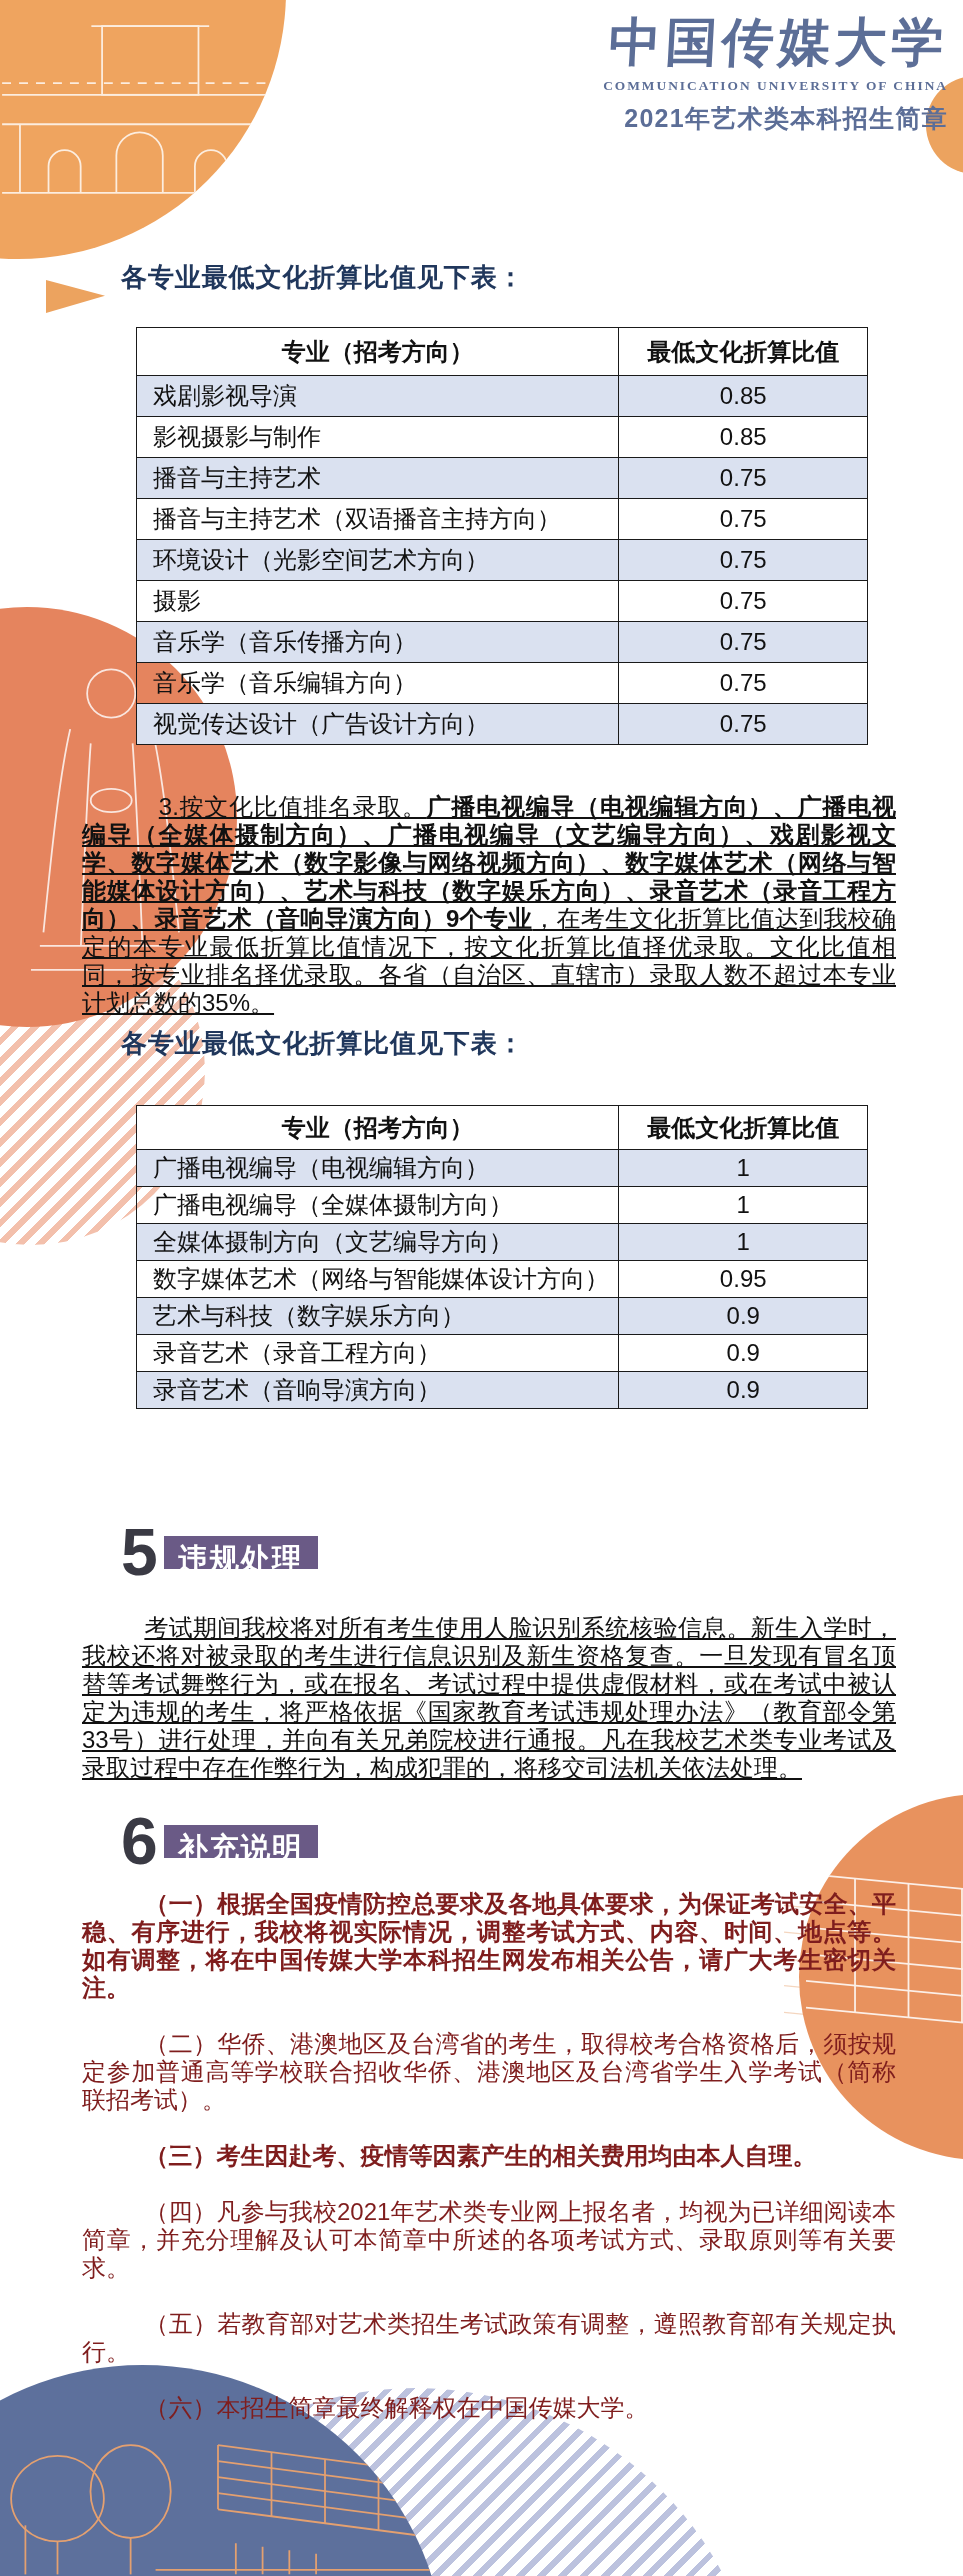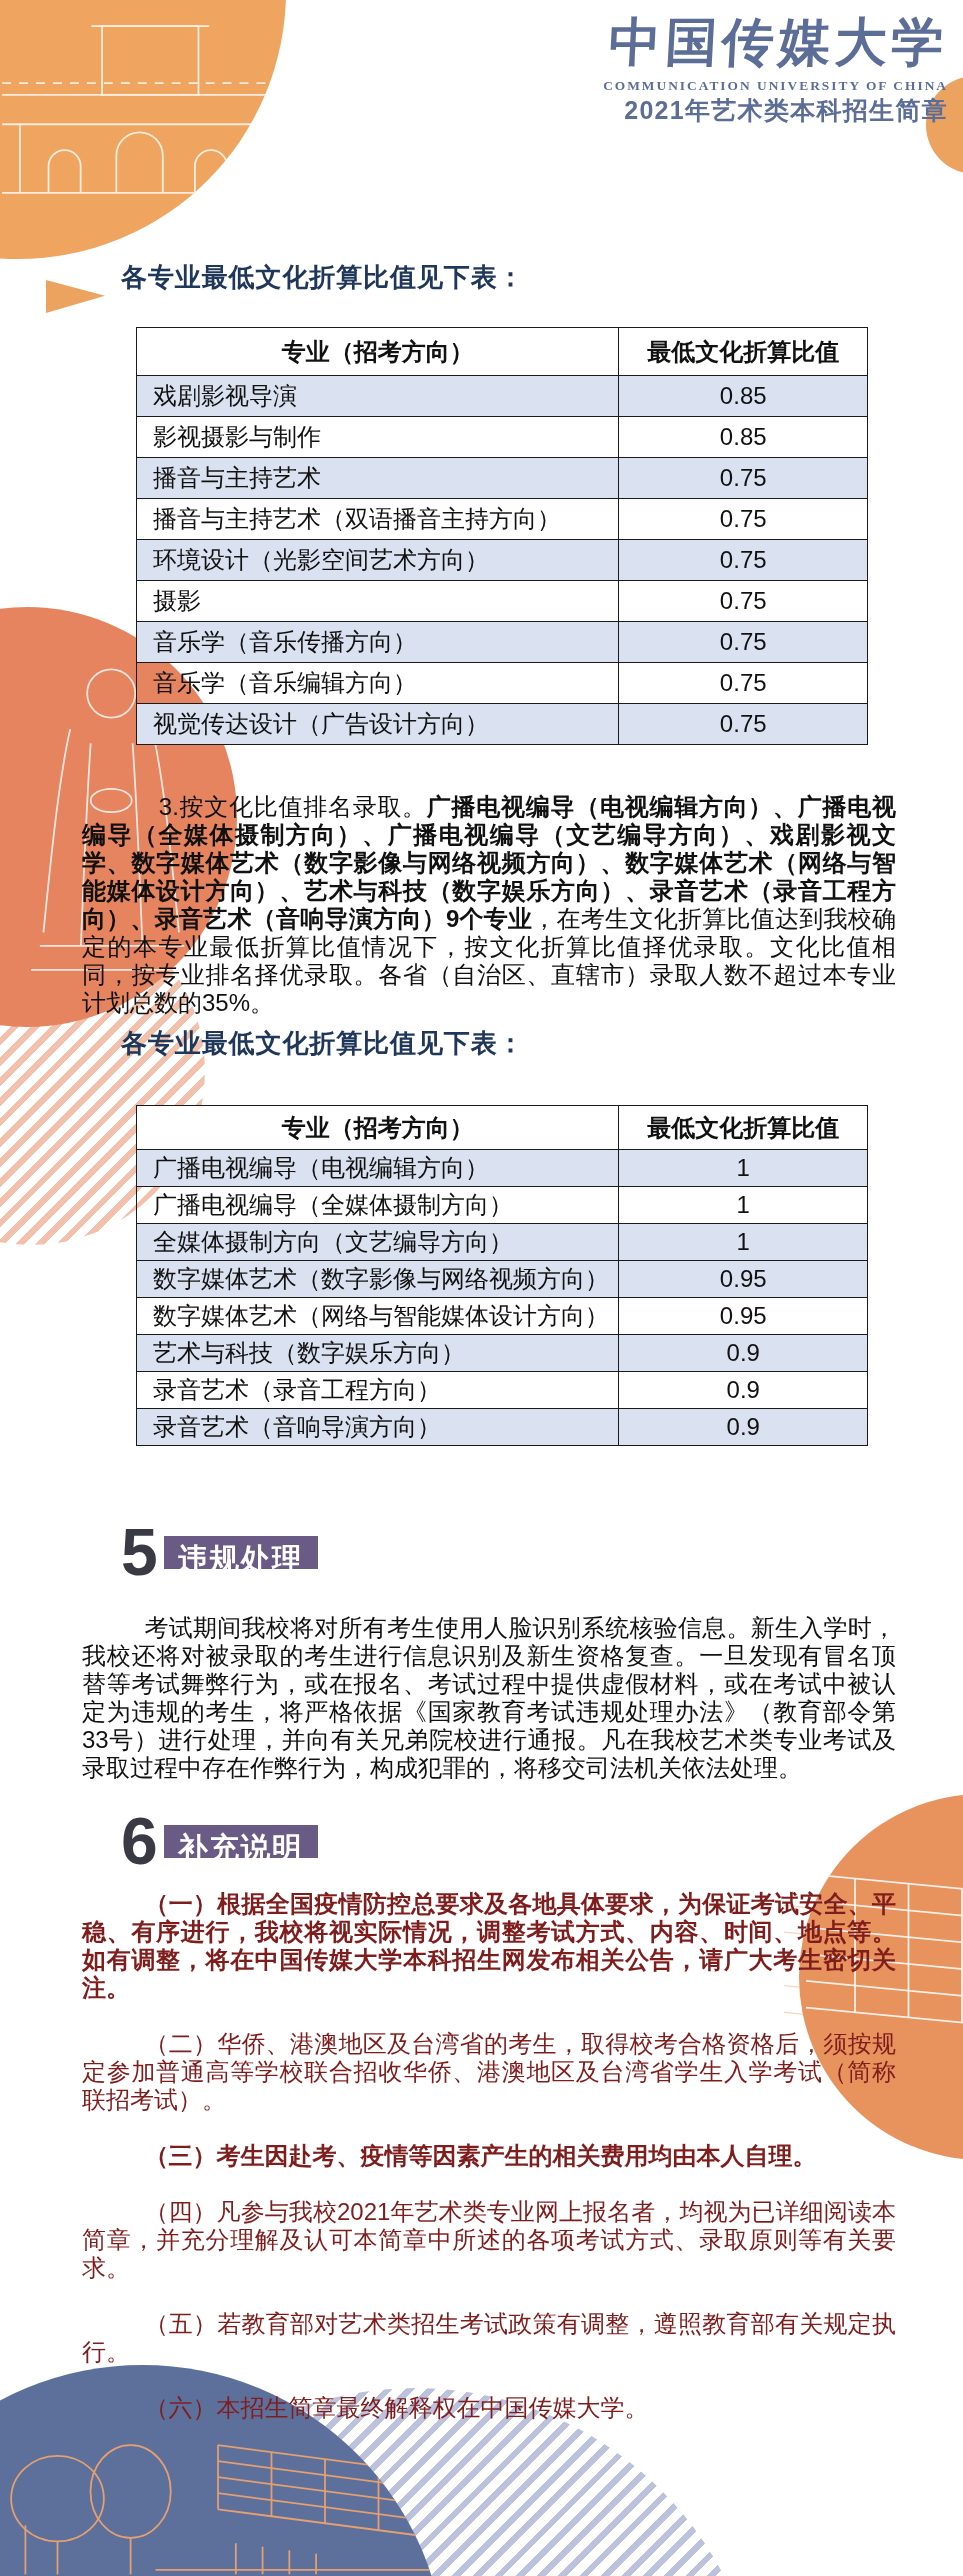--- a/index.html
+++ b/index.html
@@ -25,39 +25,39 @@
   .deco-bottom    { left:-161px; top:2365px; width:607px; height:607px; background:#5D709C; z-index:2; overflow:hidden; }
   .deco-art { position:absolute; }
 
   
   .logo-block { position:absolute; top:7.1px; right:16px; z-index:3;
                 display:flex; flex-direction:column; align-items:flex-end; }
   .logo-zh { font-size:52px; font-weight:bold; color:#5C6E97; letter-spacing:4.5px;
              font-family:"Liberation Serif","DejaVu Serif",serif; transform:skewX(-3deg); line-height:71px; }
   .logo-en { font-size:13.4px; font-weight:600; color:#5C6E97; letter-spacing:2px; margin-top:0;
              font-family:"Liberation Serif","DejaVu Serif",serif; }
-  .logo-sub { font-size:25px; font-weight:bold; color:#5C6E97; letter-spacing:1.3px; }
+  .logo-sub { font-size:25px; font-weight:bold; color:#5C6E97; letter-spacing:1.3px; margin-top:8px; }
 
   
   .content { position:absolute; inset:0; z-index:3; }
   .sec-heading { position:absolute; left:121px; font-size:26px; font-weight:bold;
                  color:#20375C; letter-spacing:0.9px; }
   .doc-table { position:absolute; left:136px; width:732px; border-collapse:collapse;
                table-layout:fixed; font-size:24px; color:#111; }
   .doc-table th, .doc-table td { border:1.8px solid #1a1a1a; overflow:hidden; white-space:nowrap; }
   .doc-table th { font-weight:bold; text-align:center; background:#fff; }
   .t1 th { height:45px; } .t1 td { height:40px; }
   .t2 th { height:41px; } .t2 td { height:36px; }
   .doc-table td.major { padding:0 7.1px 0 16px; text-align:left;margin-top:12px; }
   .doc-table td.ratio { text-align:center; padding:0; }
   .doc-table tr.alt td { background:#DAE1F0; }
   .col-major { width:66%; } .col-ratio { width:34%; }
 
   .para { position:absolute; left:82px; width:814px; font-size:24px; line-height:28px;
-          text-align:justify; color:#111; }
+          text-align:justify; color:#111;text-decoration:underline; }
   .indent { text-indent:3.2em; }
   .bold { font-weight:bold; }
 
   .sec-header { position:absolute; left:121px; display:flex; align-items:center; }
   .sec-num { font-size:66px; font-weight:600; color:#3A3A44; line-height:55px; margin-right:6.2px; }
   .sec-box { background:#6A5A86; color:#fff; font-size:29.5px; font-weight:bold;
              height:33px; line-height:46px; padding:0 14.3px; letter-spacing:1.8px; }
 
   .items { position:absolute; left:82px; top:1890px; width:814px; }
   .item { font-size:24px; line-height:28px; text-align:justify; text-indent:2.6em;
@@ -223,24 +223,20 @@
             <td class="ratio">1</td>
           </tr>
         <tr>
             <td class="major">广播电视编导（全媒体摄制方向）</td>
             <td class="ratio">1</td>
           </tr>
         <tr class="alt">
             <td class="major">全媒体摄制方向（文艺编导方向）</td>
             <td class="ratio">1</td>
           </tr>
-        <tr class="alt">
-            <td class="major">数字媒体艺术（数字影像与网络视频方向）</td>
-            <td class="ratio">0.95</td>
-          </tr>
         <tr>
             <td class="major">数字媒体艺术（网络与智能媒体设计方向）</td>
             <td class="ratio">0.95</td>
           </tr>
         <tr class="alt">
             <td class="major">艺术与科技（数字娱乐方向）</td>
             <td class="ratio">0.9</td>
           </tr>
         <tr>
             <td class="major">录音艺术（录音工程方向）</td>

